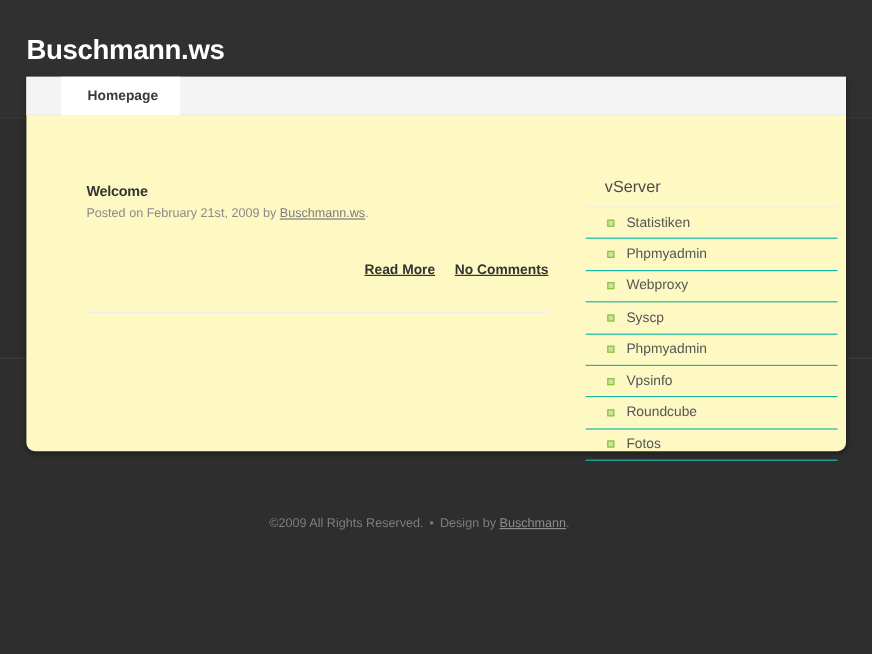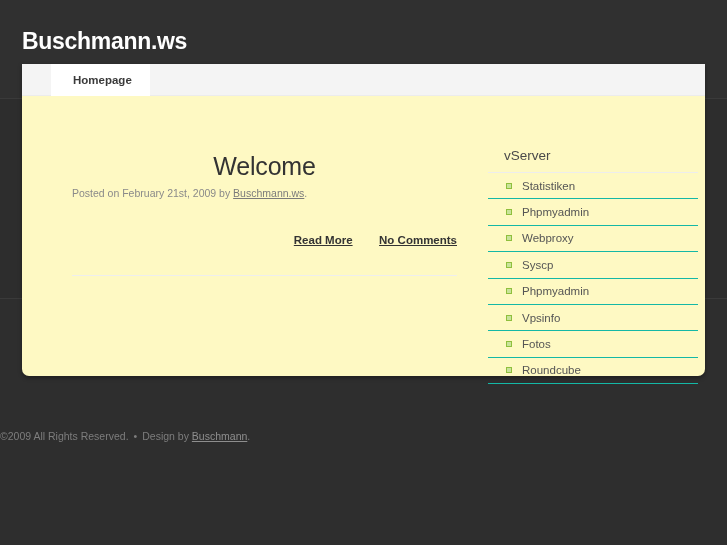--- a/index.html
+++ b/index.html
@@ -84,46 +84,45 @@
 
   
   .content {
     position: absolute;
     left: 50px;
     top: 56px;
     width: 385px;
   }
   .post-title {
     margin: 0;
-    font-size: 25px;
-    font-weight: normal;
+    font-size: 12px;
+    font-weight: bold;
     color: #333333;
     letter-spacing: -0.2px;
-    text-align: center;
   }
   .post-meta {
     margin: 6px 0 0 0;
     font-size: 10.5px;
     color: #8a8a8a;
   }
   .post-meta a {
     color: #7b7b7b;
     text-decoration: underline;
   }
   .post-links {
     margin-top: 31px;
     text-align: right;
     padding-right: 0;
   }
   .post-links a {
     font-size: 11.5px;
     font-weight: bold;
     color: #333333;
     text-decoration: underline;
-    margin-left: 22px;
+    margin-left: 12px;
   }
   .post-divider {
     margin-top: 27px;
     border-top: 1px solid #eeeeee;
     width: 385px;
   }
 
   
   .sidebar {
     position: absolute;
@@ -167,21 +166,21 @@
     color: #555555;
     text-decoration: none;
   }
 
   
   .footer {
     position: absolute;
     left: 0;
     top: 430px;
     width: 699px;
-    text-align: left;
+    text-align: center;
     font-size: 10.5px;
     color: #7d7d7d;
     z-index: 7;
   }
   .footer a {
     color: #8e8e8e;
     text-decoration: underline;
   }
   .footer .sep { margin: 0 5px; }
 </style>
@@ -240,25 +239,25 @@
         <li>
           <span class="bullet"></span>
           <a href="#">Phpmyadmin</a>
         </li>
         <li>
           <span class="bullet"></span>
           <a href="#">Vpsinfo</a>
         </li>
         <li>
           <span class="bullet"></span>
+          <a href="#">Roundcube</a>
+        </li>
+        <li>
+          <span class="bullet"></span>
           <a href="#">Fotos</a>
-        </li>
-        <li>
-          <span class="bullet"></span>
-          <a href="#">Roundcube</a>
         </li>
       </ul>
     </div>
 
   </div>
 </div>
 
 <div class="footer">
   <span>©2009 All Rights Reserved.</span><span class="sep">•</span><span>Design by </span><a href="#">Buschmann</a><span>.</span>
 </div>

